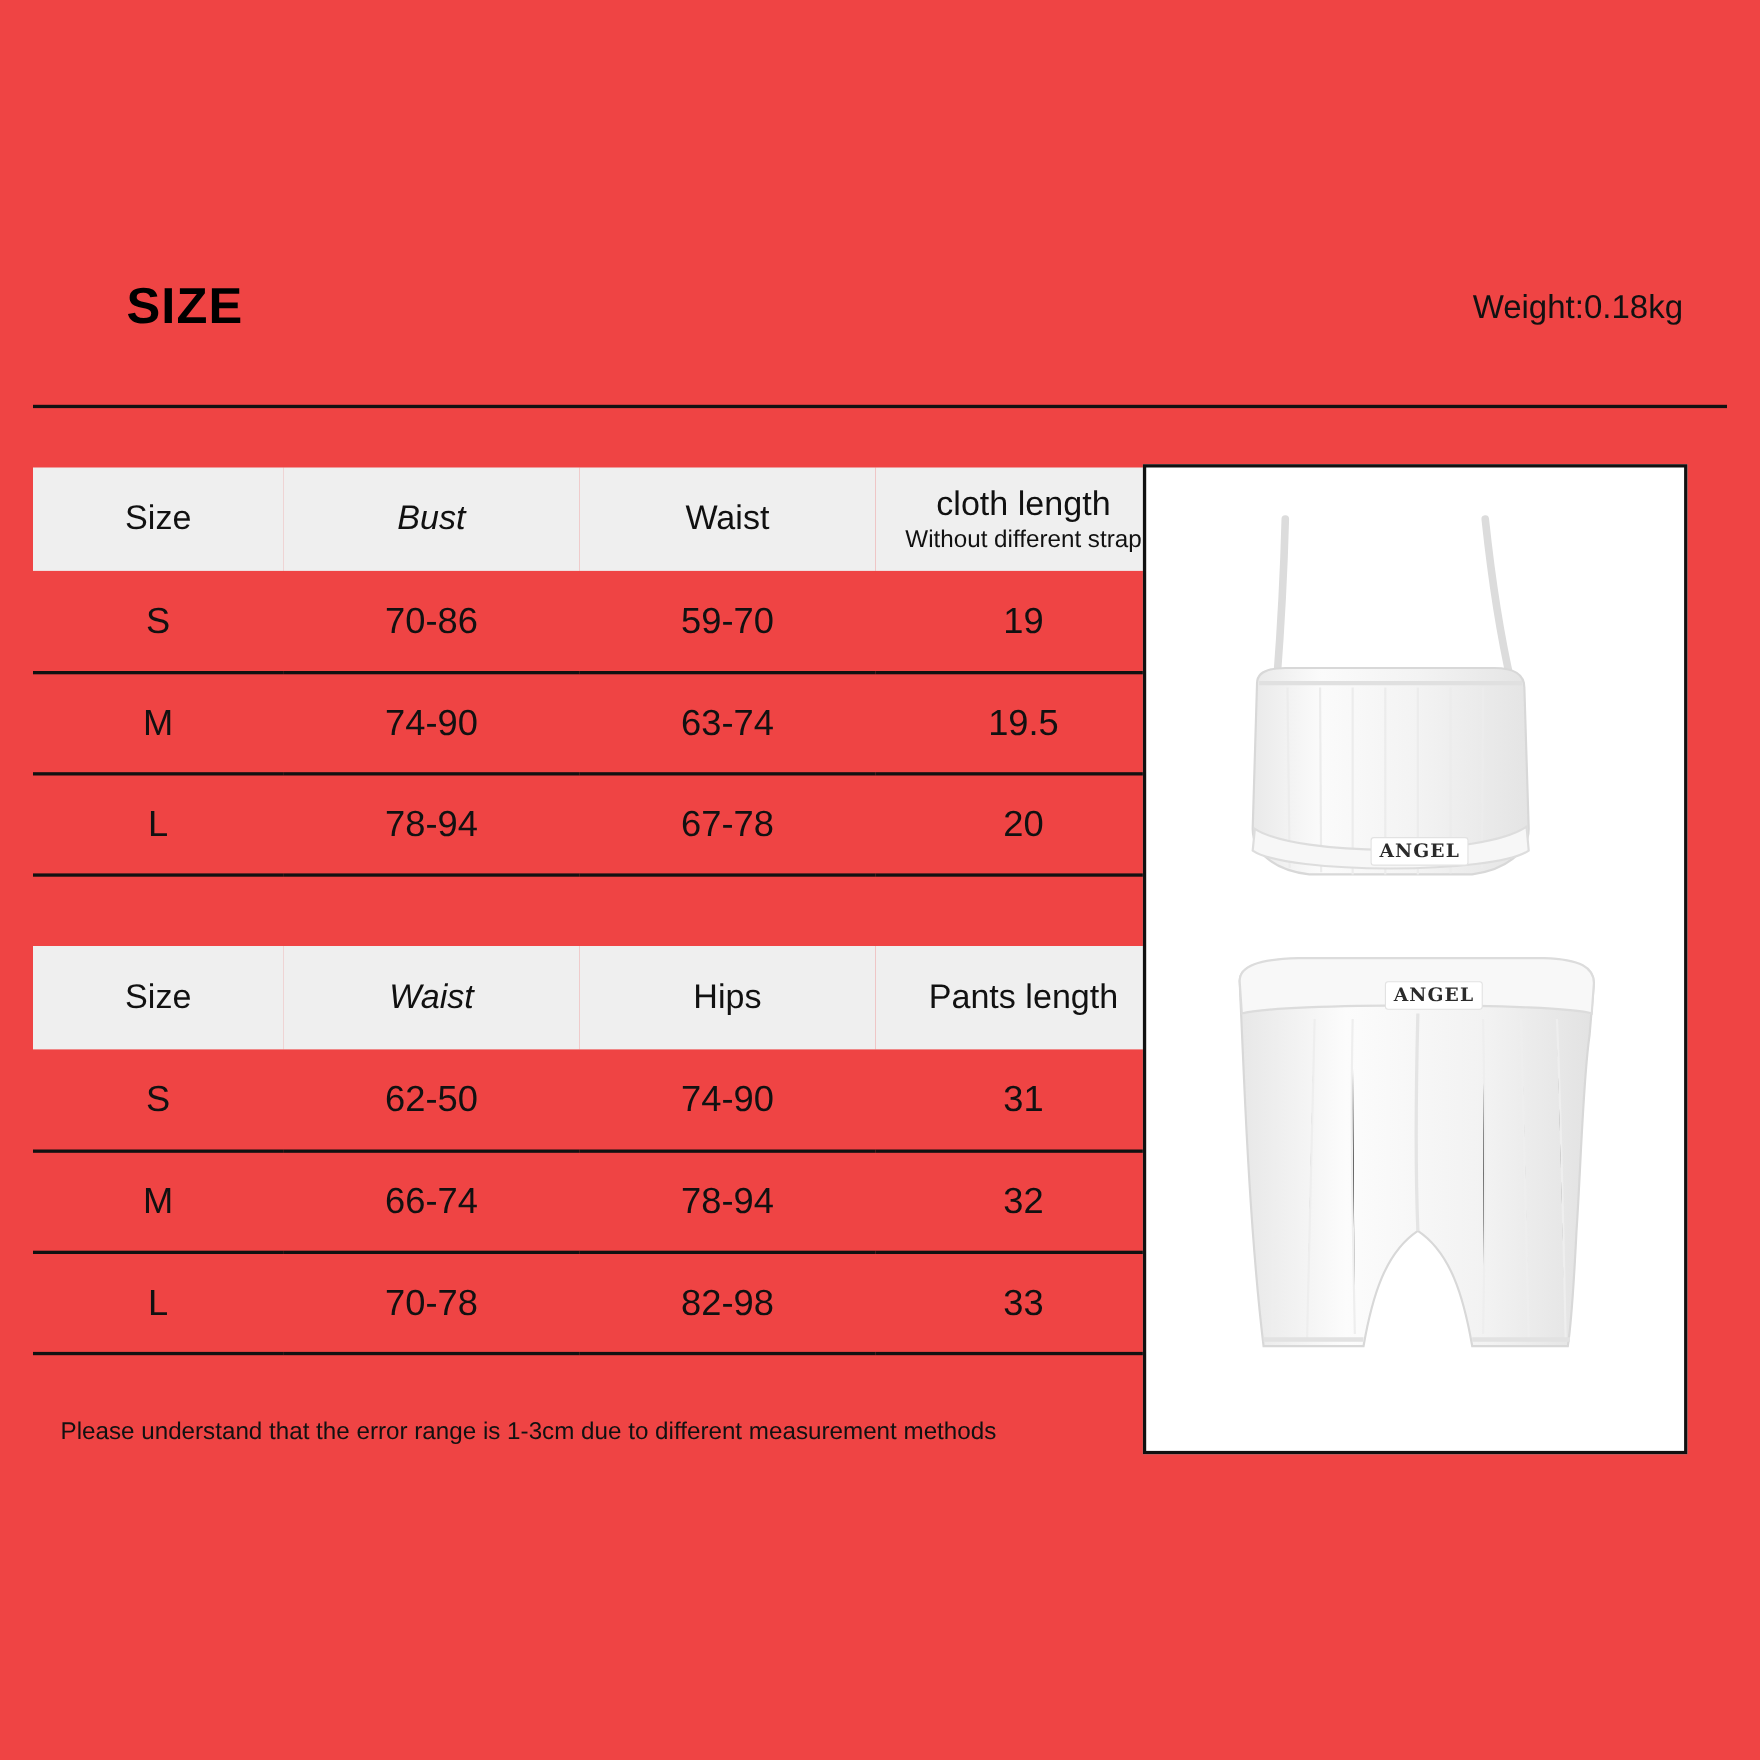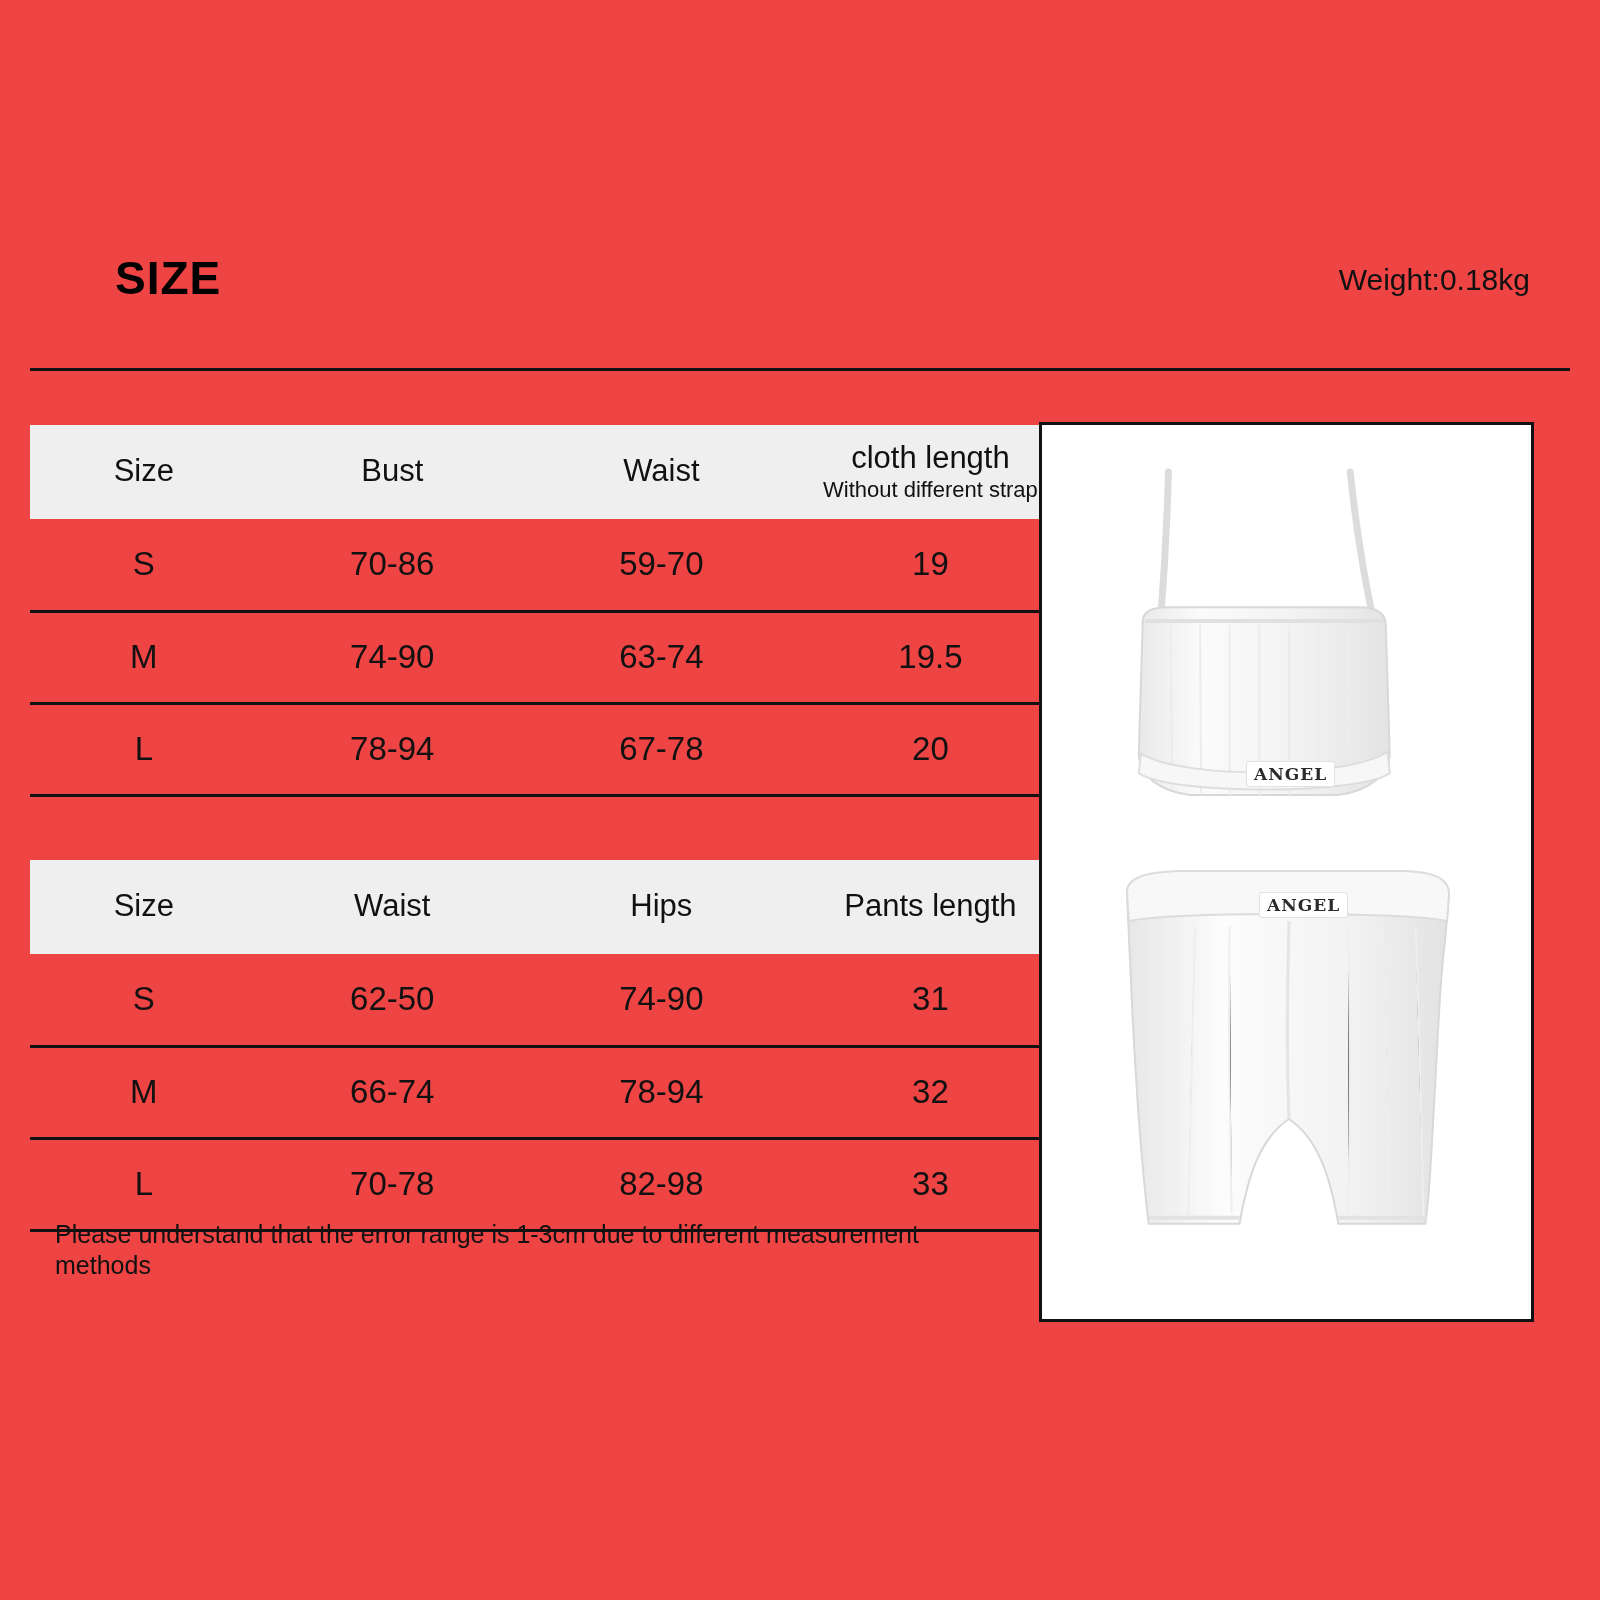--- a/index.html
+++ b/index.html
@@ -81,30 +81,30 @@
   table.size-table tbody tr:first-child td { border-top: none; }
   .hdr-sub {
     display: block;
     font-size: 22px;
     line-height: 1.1;
     margin-top: 2px;
     color: #111111;
   }
   .hdr-two-line { line-height: 1.05; }
   .col-size { width: 22%; }
-  .col-a { width: 26%; }
+  .col-a { width: 26%; font-style: italic; }
   .col-b { width: 26%; }
   .col-c { width: 26%; }
 
   
   .note {
     position: absolute;
-    left: 55px; top: 1219px;
+    left: 55px; top: 1287px;
     width: 960px;
-    font-size: 25px;
+    font-size: 22px;
     line-height: 1.25;
     color: #111111;
   }
 
   
   .photo-panel {
     position: absolute;
     left: 1039px; top: 422px;
     width: 495px; height: 900px;
     border: 3px solid #111111;

